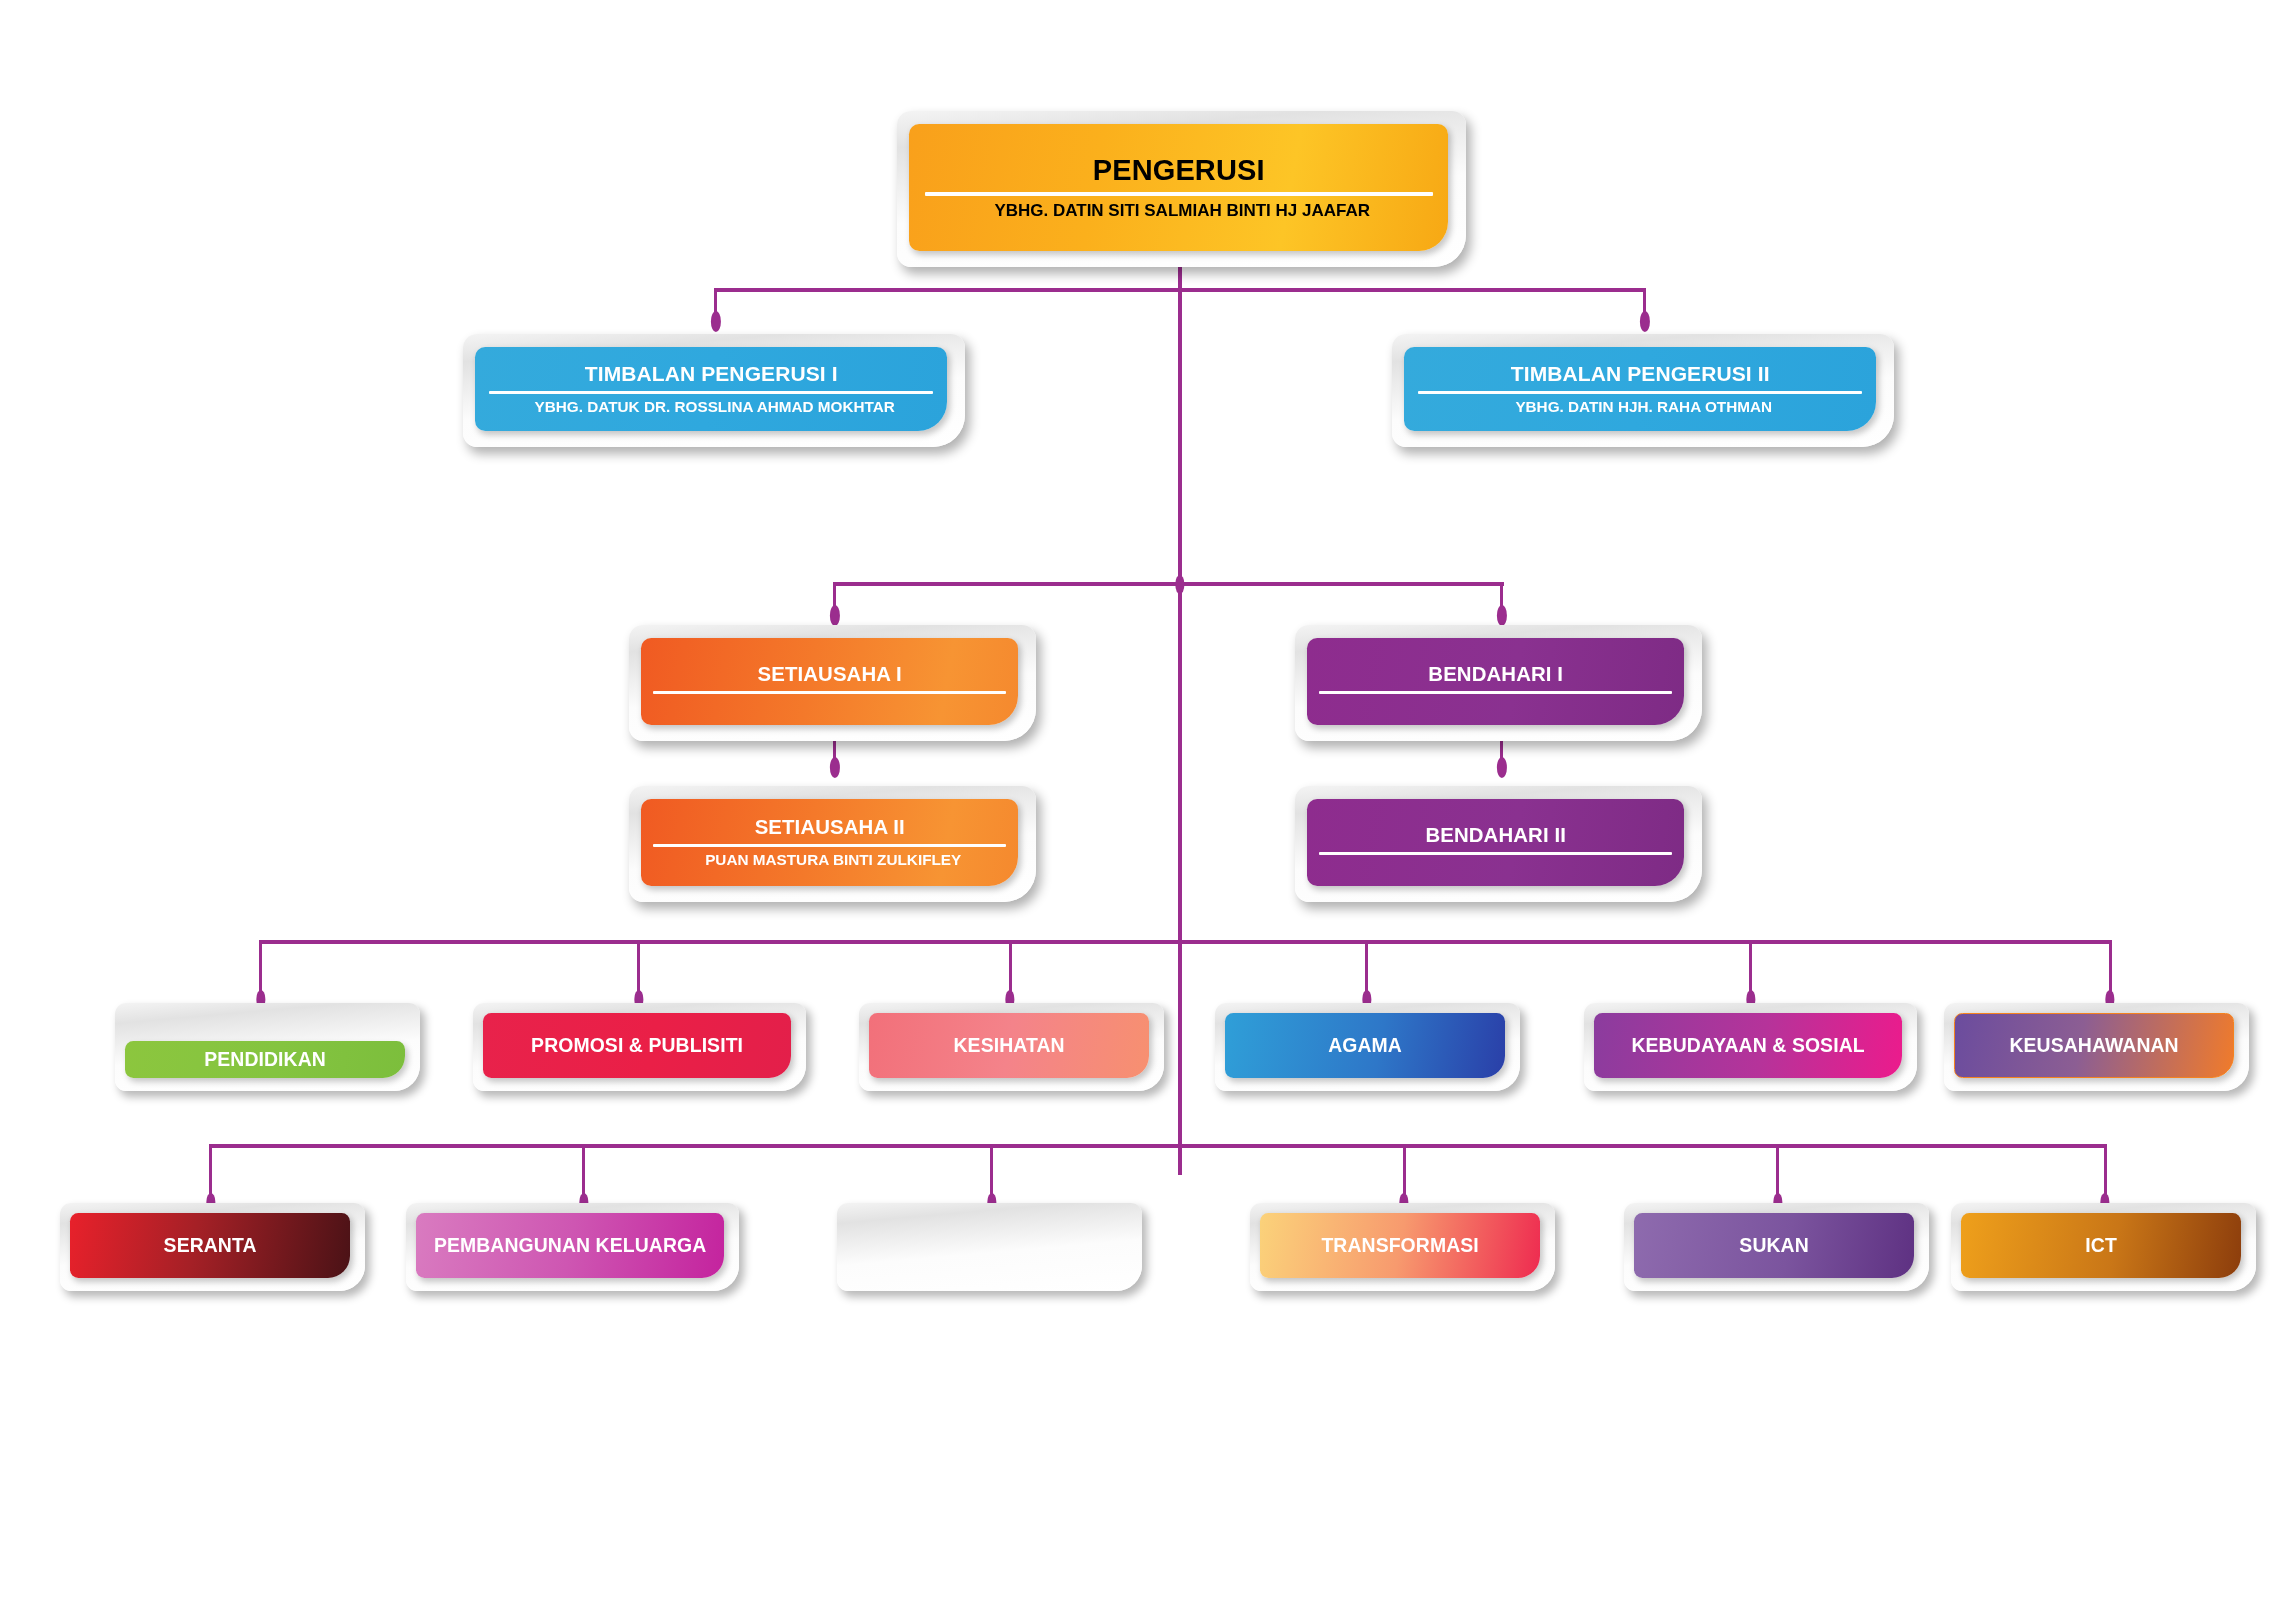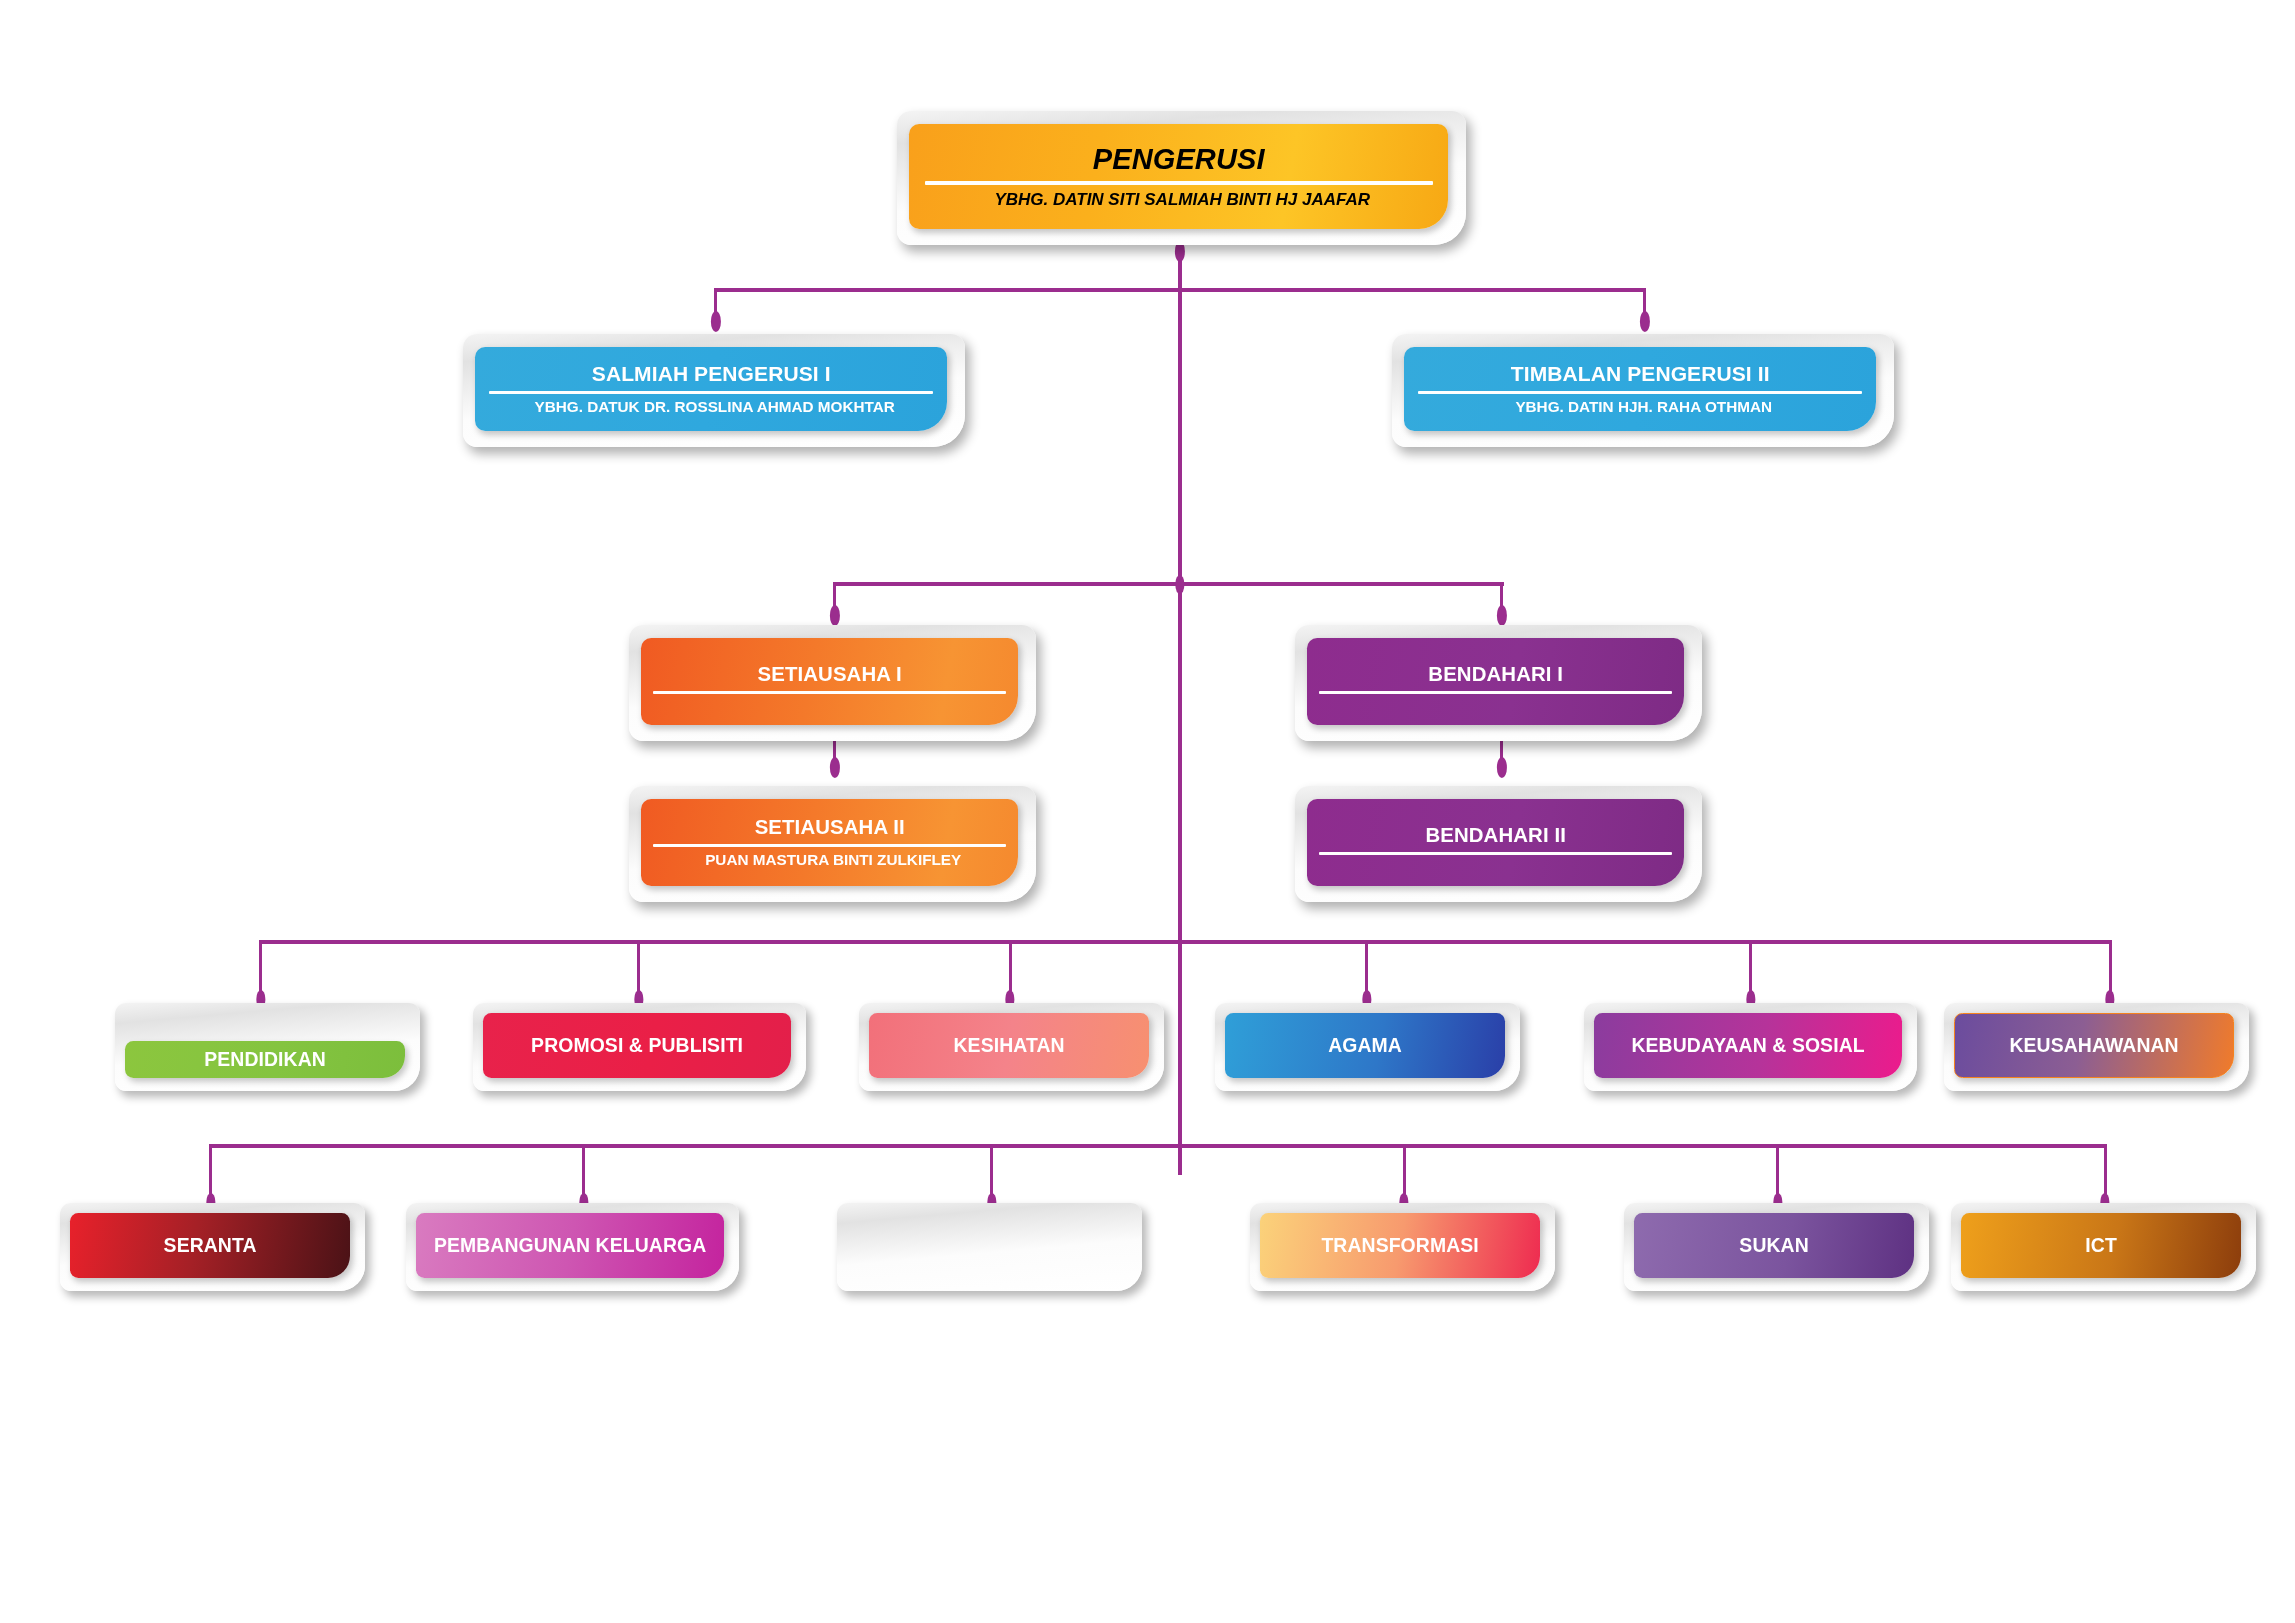--- a/index.html
+++ b/index.html
@@ -89,21 +89,21 @@
     text-align: center;
     font-weight: bold;
     line-height: 1.05;
     padding: 0 10px;
     white-space: nowrap;
     min-height: 0.5px;
     margin-left: 7px;
   }
 
   
-  .lv1 { width: 569px; height: 134px; font-style: italic; }
+  .lv1 { width: 569px; height: 156px; }
   .lv1 .node-plate {
     background: linear-gradient(100deg, #F9A01B 0%, #FBB01C 35%, #FDC526 70%, #F7A814 100%);
   }
   .lv1 .node-title { font-size: 29px; color: #000000; }
   .lv1 .node-sub   { font-size: 17px; color: #000000; }
   .lv1 .node-rule  { margin: 6.5px 15.7px; }
 
   
   .lv2 { width: 502px; height: 113px; }
   .lv2 .node-plate {
@@ -210,21 +210,21 @@
     <div class="node-plate">
       <div class="node-title">PENGERUSI</div>
       <div class="node-rule"></div>
       <div class="node-sub">YBHG. DATIN SITI SALMIAH BINTI HJ JAAFAR</div>
     </div>
   </div>
 
   <div class="node lv2" style="left:463px; top:334px;">
     <div class="node-frame"></div>
     <div class="node-plate">
-      <div class="node-title">SALMIAH PENGERUSI I</div>
+      <div class="node-title">TIMBALAN PENGERUSI I</div>
       <div class="node-rule"></div>
       <div class="node-sub">YBHG. DATUK DR. ROSSLINA AHMAD MOKHTAR</div>
     </div>
   </div>
 
   <div class="node lv2" style="left:1392px; top:334px;">
     <div class="node-frame"></div>
     <div class="node-plate">
       <div class="node-title">TIMBALAN PENGERUSI II</div>
       <div class="node-rule"></div>

